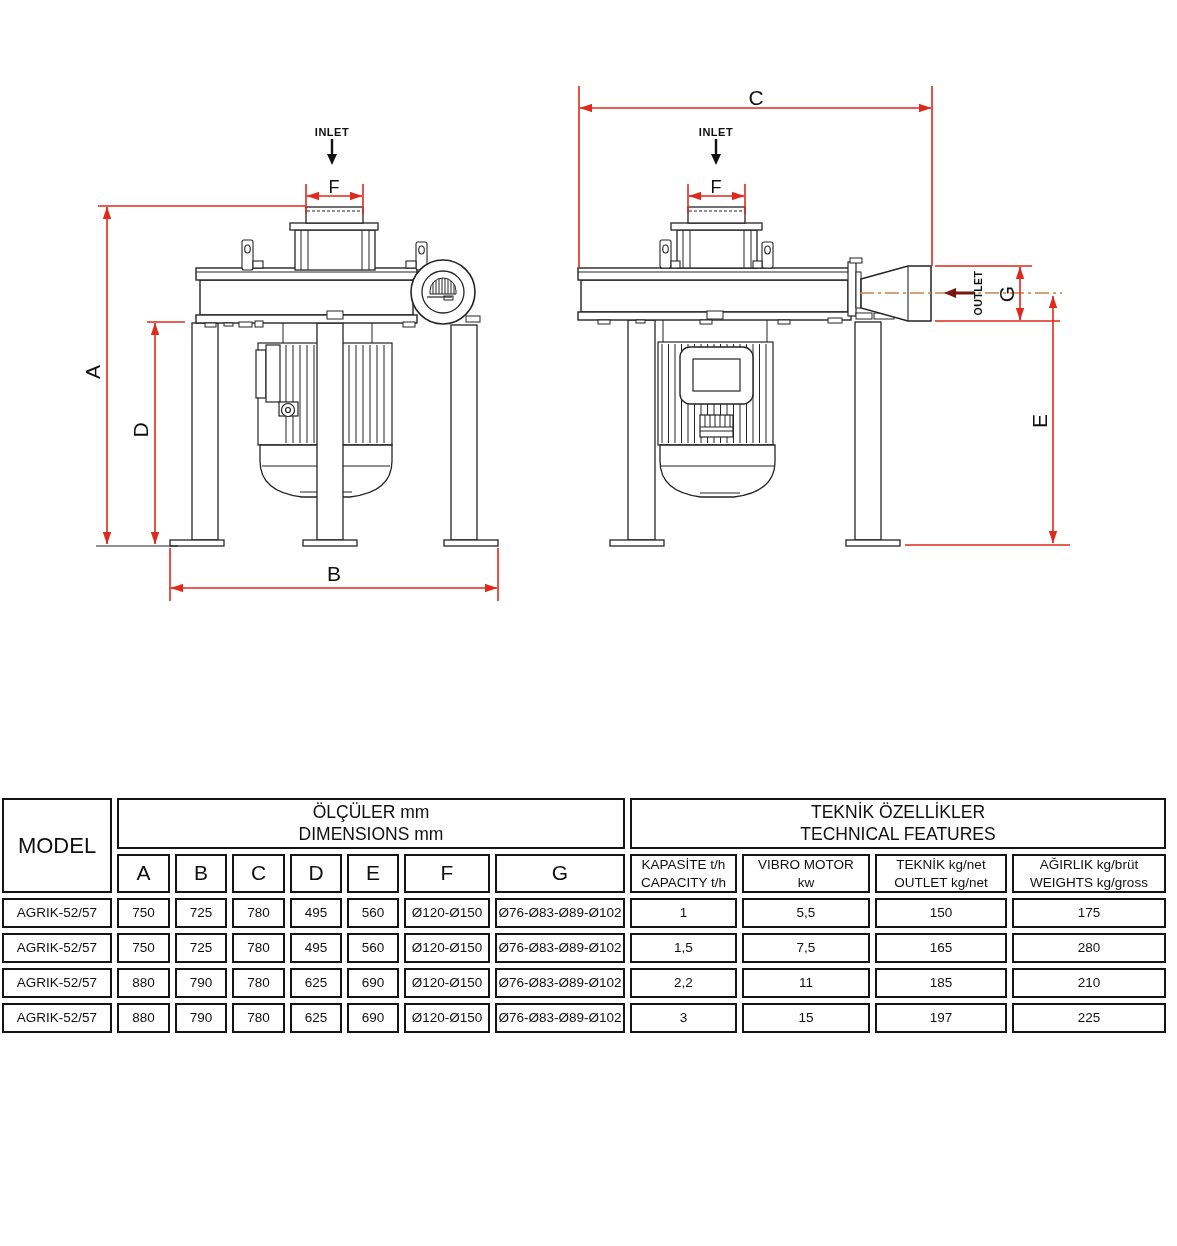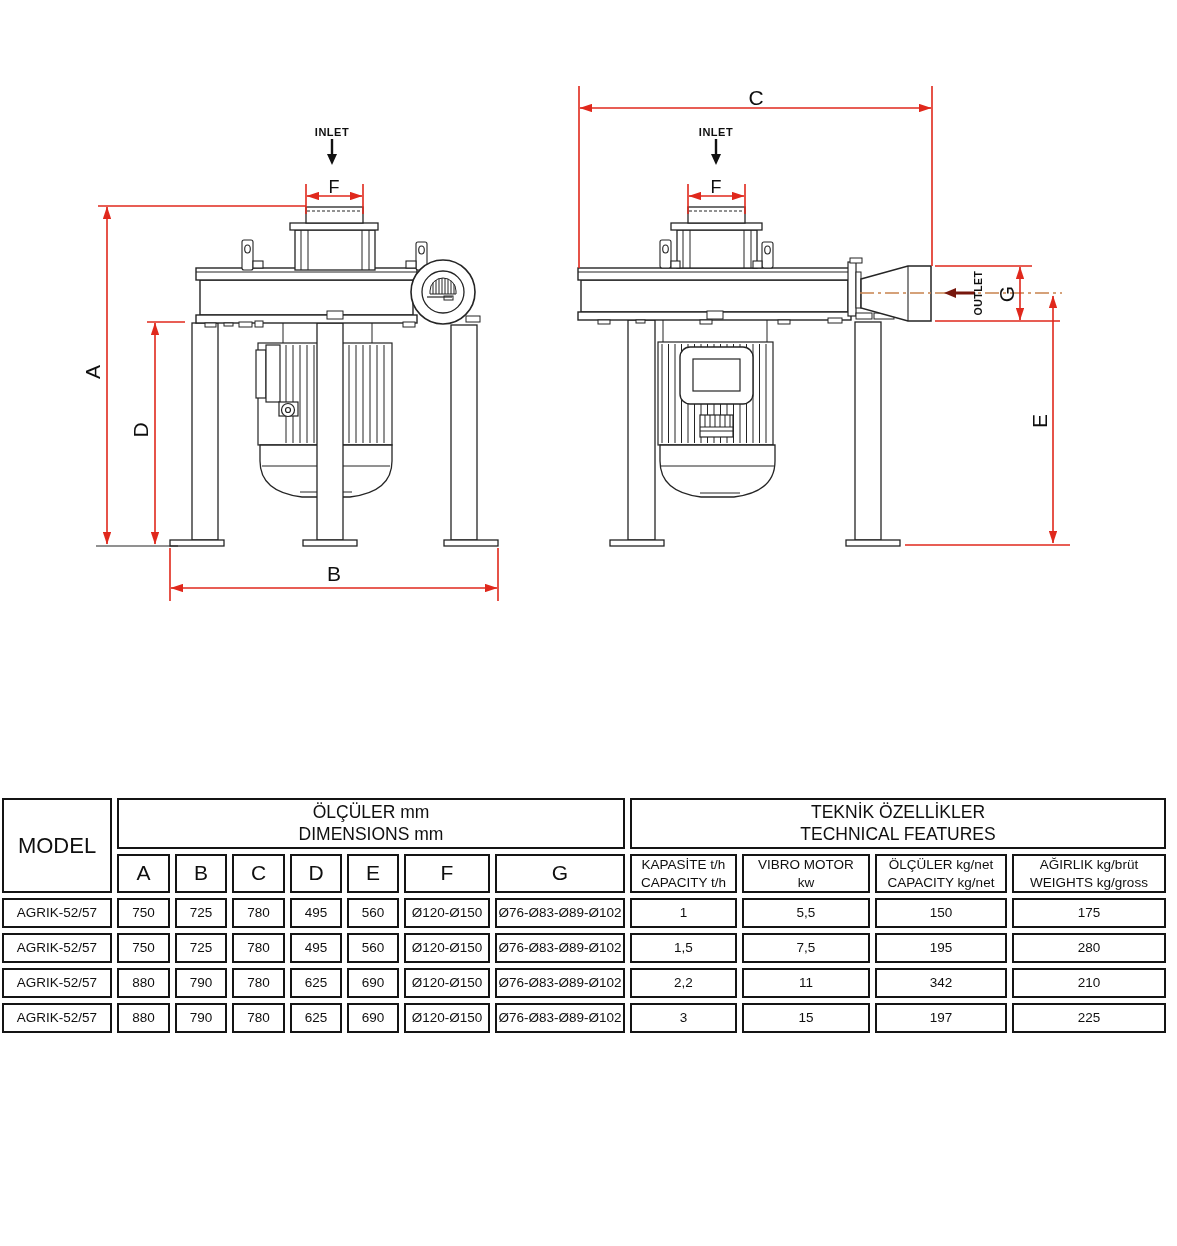--- a/index.html
+++ b/index.html
@@ -244,22 +244,22 @@
   <div class="cell letter">G</div>
   <div class="cell subh">
     <span>KAPASİTE t/h</span>
     <span>CAPACITY t/h</span>
   </div>
   <div class="cell subh">
     <span>VIBRO MOTOR</span>
     <span>kw</span>
   </div>
   <div class="cell subh">
-    <span>ÖLÇÜLER kg/net</span>
-    <span>CAPACITY kg/net</span>
+    <span>TEKNİK kg/net</span>
+    <span>OUTLET kg/net</span>
   </div>
   <div class="cell subh">
     <span>AĞIRLIK kg/brüt</span>
     <span>WEIGHTS kg/gross</span>
   </div>
 
   <div class="cell data">AGRIK-52/57</div>
   <div class="cell data">750</div>
   <div class="cell data">725</div>
   <div class="cell data">780</div>
@@ -275,34 +275,34 @@
   <div class="cell data">AGRIK-52/57</div>
   <div class="cell data">750</div>
   <div class="cell data">725</div>
   <div class="cell data">780</div>
   <div class="cell data">495</div>
   <div class="cell data">560</div>
   <div class="cell data">Ø120-Ø150</div>
   <div class="cell data">Ø76-Ø83-Ø89-Ø102</div>
   <div class="cell data">1,5</div>
   <div class="cell data">7,5</div>
-  <div class="cell data">195</div>
+  <div class="cell data">165</div>
   <div class="cell data">280</div>
 
   <div class="cell data">AGRIK-52/57</div>
   <div class="cell data">880</div>
   <div class="cell data">790</div>
   <div class="cell data">780</div>
   <div class="cell data">625</div>
   <div class="cell data">690</div>
   <div class="cell data">Ø120-Ø150</div>
   <div class="cell data">Ø76-Ø83-Ø89-Ø102</div>
   <div class="cell data">2,2</div>
   <div class="cell data">11</div>
-  <div class="cell data">342</div>
+  <div class="cell data">185</div>
   <div class="cell data">210</div>
 
   <div class="cell data">AGRIK-52/57</div>
   <div class="cell data">880</div>
   <div class="cell data">790</div>
   <div class="cell data">780</div>
   <div class="cell data">625</div>
   <div class="cell data">690</div>
   <div class="cell data">Ø120-Ø150</div>
   <div class="cell data">Ø76-Ø83-Ø89-Ø102</div>

